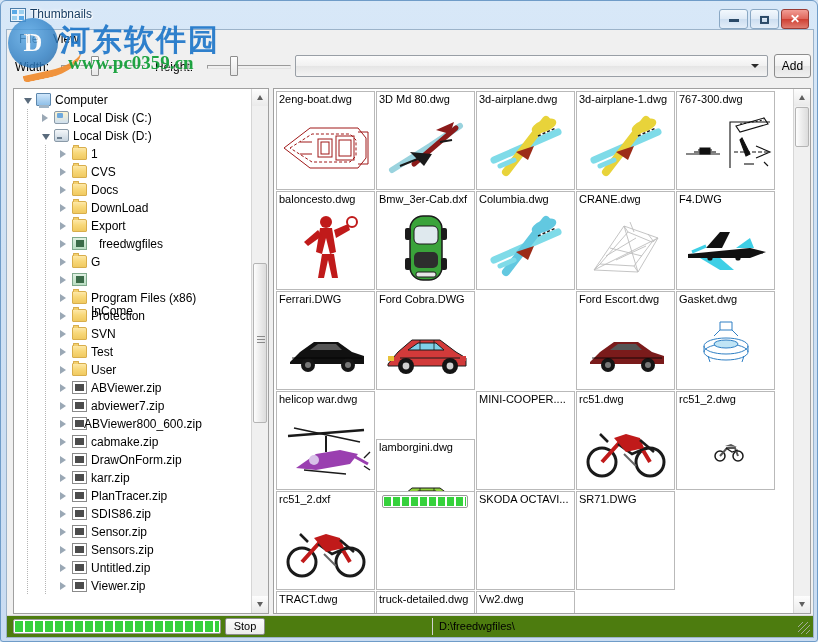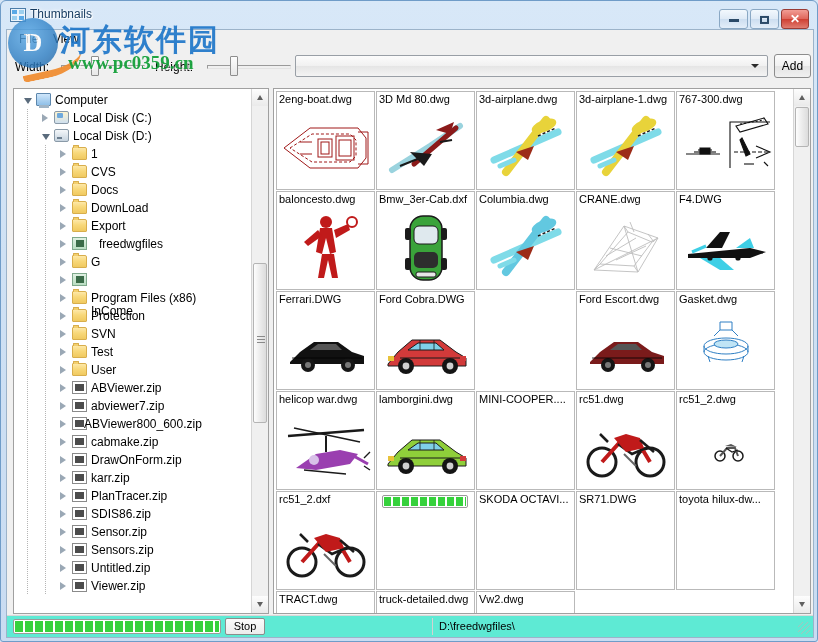--- a/index.html
+++ b/index.html
@@ -270,21 +270,21 @@
     padding:1px;
   }
   .cell-progress i{
     display:block;height:100%;
     background:repeating-linear-gradient(to right,#36d13c 0 7px,#ffffff 7px 9px);
   }
 
   
   #statusbar{
     position:absolute;left:0;bottom:0;width:100%;height:22px;
-    background:#5eead4;border-top:1px solid #d9d9d9;box-sizing:border-box;
+    background:#4d7c0f;border-top:1px solid #d9d9d9;box-sizing:border-box;
   }
   #status-progress{
     position:absolute;left:6px;top:3px;width:208px;height:15px;
     background:#ffffff;border:1px solid #9a9a9a;border-radius:2px;box-sizing:border-box;
     padding:1px;
   }
   #status-progress i{
     display:block;height:100%;
     background:repeating-linear-gradient(to right,#36d13c 0 8px,#ffffff 8px 10px);
   }
@@ -856,21 +856,21 @@
                     <path d="M14 20 L80 34" stroke="#1a1a1a" stroke-width="1.6" fill="none"></path>
                     <path d="M46 44 L46 28" stroke="#1a1a1a" stroke-width="2" fill="none"></path>
                     <path d="M70 46 L88 56" stroke="#9a3fb0" stroke-width="3" fill="none"></path>
                     <path d="M84 50 L90 44 M84 58 L90 62" stroke="#1a1a1a" stroke-width="1.4" fill="none"></path>
                     <path d="M24 62 L66 66" stroke="#1a1a1a" stroke-width="1.6" fill="none"></path>
                     <circle cx="34" cy="52" r="5" fill="#d8c0e8"></circle>
                   </g>
                 </svg>
               </div>
             </div>
-            <div class="tcell" style="left: 100px;">
+            <div class="tcell" style="left: 100px; margin-top: 48px;">
               <div class="tcell-name">lamborgini.dwg</div>
               <div class="tcell-art">
                 <svg viewBox="0 0 92 80" preserveAspectRatio="xMidYMid meet">
                   <g>
                     <path d="M8 56 L18 44 L32 32 L60 32 L76 44 L86 50 L86 58 L8 58 Z" fill="#8fcf3a" stroke="#1a1a1a" stroke-width="1"></path>
                     <path d="M28 42 L38 35 L56 35 L64 42 Z" fill="#7fd0e8" stroke="#1a1a1a"></path>
                     <path d="M20 50 L80 50" stroke="#1a1a1a" stroke-width="1" fill="none"></path>
                     <path d="M40 32 L40 42 M54 32 L54 42" stroke="#1a1a1a" stroke-width="0.8"></path>
                     <circle cx="26" cy="58" r="8" fill="#141414"></circle>
                     <circle cx="26" cy="58" r="3.4" fill="#cfcfcf"></circle>
@@ -939,23 +939,20 @@
               <div class="cell-progress">
                 <i></i>
               </div>
             </div>
             <div class="tcell" style="left: 200px;">
               <div class="tcell-name">SKODA OCTAVI...</div>
             </div>
             <div class="tcell" style="left: 300px;">
               <div class="tcell-name">SR71.DWG</div>
             </div>
-            <div class="tcell" style="left: 400px;">
-              <div class="tcell-name">toyota hilux-dw...</div>
-            </div>
           </div>
           <div class="trow">
             <div class="tcell" style="left: 0px;">
               <div class="tcell-name">TRACT.dwg</div>
             </div>
             <div class="tcell" style="left: 100px;">
               <div class="tcell-name">truck-detailed.dwg</div>
             </div>
             <div class="tcell" style="left: 200px;">
               <div class="tcell-name">Vw2.dwg</div>

